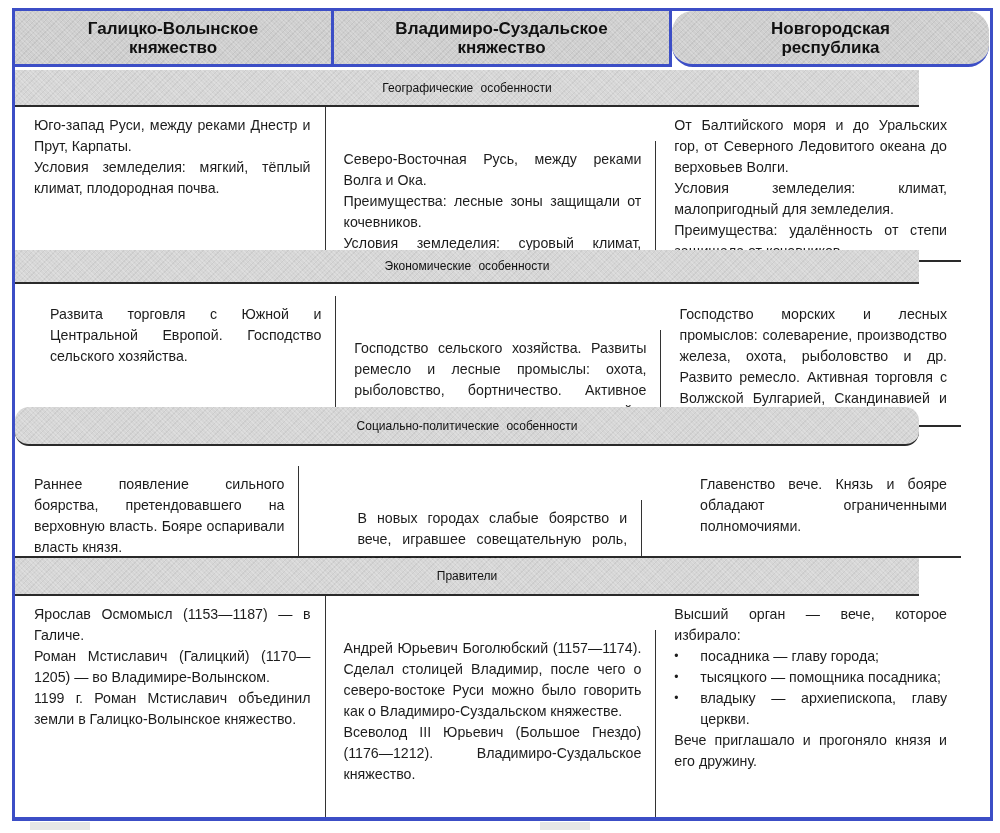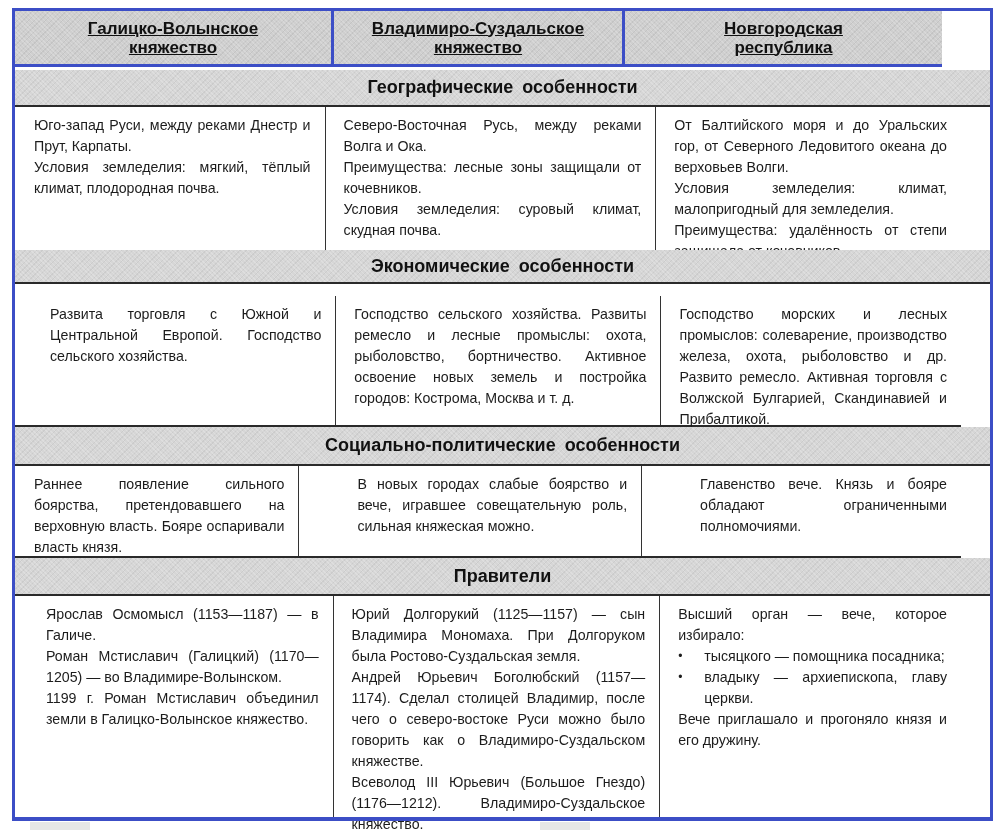--- a/index.html
+++ b/index.html
@@ -13,57 +13,57 @@
   .hdr-cell {
     height: 56px; box-sizing: border-box;
     background: #cfcfcf;
     background-image:
       repeating-linear-gradient(45deg, rgba(255,255,255,0.18) 0 1px, rgba(0,0,0,0) 1px 3px),
       repeating-linear-gradient(-45deg, rgba(0,0,0,0.06) 0 1px, rgba(0,0,0,0) 1px 4px);
     display: flex; align-items: center; justify-content: center; text-align: center;
     font-weight: bold; font-size: 17px; line-height: 19px; color: #111;
     border-bottom: 3px solid #3c4ec6;
   }
-  .hdr-cell span { white-space: pre-line; text-decoration: underline; }
+  .hdr-cell span { white-space: pre-line; }
   .hdr-cell.c1 { width: 319px; border-right: 3px solid #3c4ec6; }
-  .hdr-cell.c2 { width: 291px; border-right: 3px solid #3c4ec6; }
-  .hdr-cell.c3 { width: 317px; }
+  .hdr-cell.c2 { width: 338px; border-right: 3px solid #3c4ec6; }
+  .hdr-cell.c3 { width: 317px; border-radius: 21px; }
 
   .section {
-    position: absolute; left: 0; width: 975px; box-sizing: border-box;
+    position: absolute; left: 0; width: 904px; box-sizing: border-box;
     background: #d6d6d6;
     background-image:
       repeating-linear-gradient(45deg, rgba(255,255,255,0.2) 0 1px, rgba(0,0,0,0) 1px 3px),
       repeating-linear-gradient(-45deg, rgba(0,0,0,0.05) 0 1px, rgba(0,0,0,0) 1px 4px);
     border-bottom: 2px solid #2a2a2a;
     display: flex; align-items: center; justify-content: center;
-    font-weight: bold; font-size: 18px; word-spacing: 4px; color: #111;
+    font-weight: normal; font-size: 12px; word-spacing: 4px; color: #111;
   }
   .row { position: absolute; left: 0; width: 946px; display: flex; box-sizing: border-box; border-bottom: 2px solid #2a2a2a; }
   .row.last { border-bottom: none; }
   .cell {
     box-sizing: border-box; padding: 8px 14px 6px 19px;
     font-size: 14.2px; line-height: 21px; text-align: justify; color: #1c1c1c;
   }
   .cell.c1 { width: 320px; border-right: 1.5px solid #333; }
-  .cell.c2 { width: 341px; border-right: 1.5px solid #333; padding-left: 18px; }
+  .cell.c2 { width: 341px; border-right: 1.5px solid #333; padding-left: 18px; margin-top: 34px; }
   .cell.c3 { width: 314px; padding-left: 18px; }
   .cell p { margin: 0; }
   .cell ul { margin: 0; padding: 0; list-style: none; }
   .cell li { position: relative; padding-left: 26px; }
   .cell li::before { content: "•"; position: absolute; left: 0; top: 0; font-size: 12px; }
 
   #geo-hdr { top: 59px; height: 37px; }
   #geo-row { top: 96px; height: 155px; }
   #eco-hdr { top: 239px; height: 34px; }
   #eco-row { top: 285px; height: 131px; padding-left: 16px; }
-  #soc-hdr { top: 416px; height: 39px; }
+  #soc-hdr { top: 396px; height: 39px; border-radius: 14px; }
   #soc-row { top: 455px; height: 92px; gap: 40px; }
   #rul-hdr { top: 547px; height: 38px; }
-  #rul-row { top: 585px; height: 221px; padding-left: 12px; }
+  #rul-row { top: 585px; height: 221px; }
 
   .scan-mark { position: absolute; top: 822px; height: 8px; background: #d5d5d5; opacity: .6; }
 </style>
 </head>
 <body>
 
 <div class="table">
 
   <div class="hdr-row">
     <div class="hdr-cell c1">
@@ -133,27 +133,27 @@
   <div class="section" id="rul-hdr">
       <span>Правители</span>
     </div>
   <div class="row last" id="rul-row">
     <div class="cell c1">
       <p>Ярослав Осмомысл (1153—1187) — в Галиче.</p>
       <p>Роман Мстиславич (Галицкий) (1170—1205) — во Владимире-Волынском.</p>
       <p>1199 г. Роман Мстиславич объединил земли в Галицко-Волынское княжество.</p>
     </div>
     <div class="cell c2">
-      <p>Юрий Долгорукий (1125—1157) — сын Владимира Мономаха. При Долгоруком была Ростово-Суздальская земля.</p>
       <p>Андрей Юрьевич Боголюбский (1157—1174). Сделал столицей Владимир, после чего о северо-востоке Руси можно было говорить как о Владимиро-Суздальском княжестве.</p>
       <p>Всеволод III Юрьевич (Большое Гнездо) (1176—1212). Владимиро-Суздальское княжество.</p>
     </div>
     <div class="cell c3">
       <p>Высший орган — вече, которое избирало:</p>
       <ul>
+        <li>посадника — главу города;</li>
         <li>тысяцкого — помощника посадника;</li>
         <li>владыку — архиепископа, главу церкви.</li>
       </ul>
       <p>Вече приглашало и прогоняло князя и его дружину.</p>
     </div>
   </div>
 </div>
 
 <div class="scan-mark" style="left:30px;width:60px;"></div>
 <div class="scan-mark" style="left:540px;width:50px;"></div>

